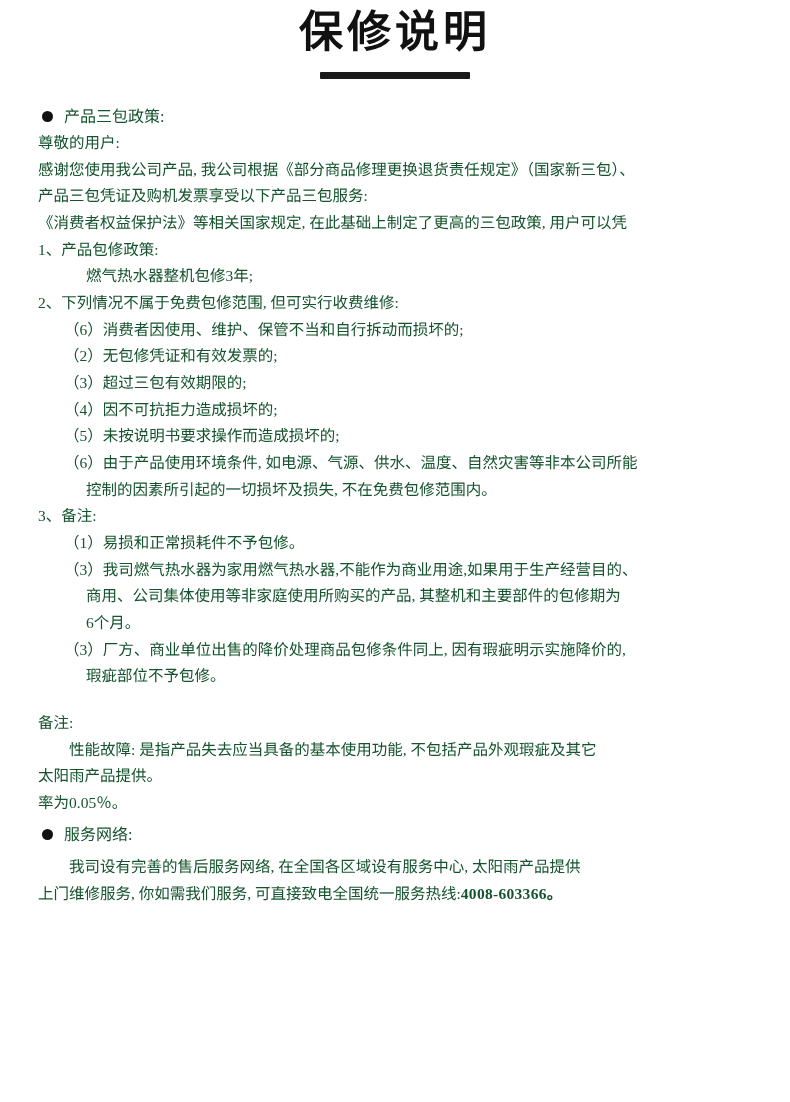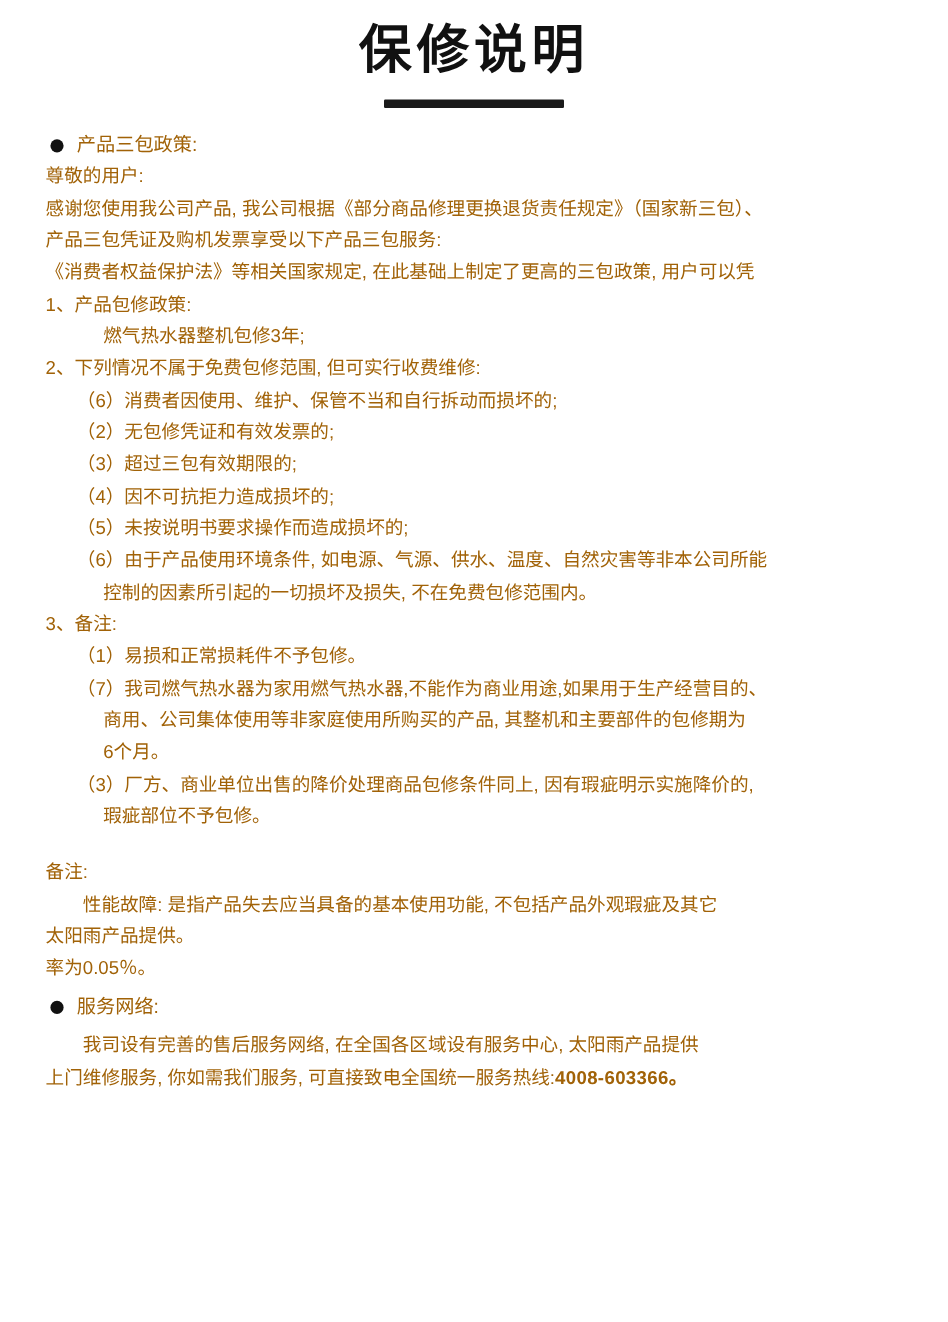--- a/index.html
+++ b/index.html
@@ -16,42 +16,43 @@
   }
   .page {
     width: 790px;
     height: 1102px;
     box-sizing: border-box;
     padding: 0 38px;
     position: relative;
   }
   .title-block {
     text-align: center;
-    padding-top: 18px;
+    padding-top: 7px;
   }
   .doc-title {
     font-size: 44px;
     font-weight: bold;
     letter-spacing: 4px;
     color: #111111;
     line-height: 1.15;
     margin: 0;
   }
   .title-rule {
     width: 150px;
     height: 7px;
     background: #1a1a1a;
     margin: 14px auto 0 auto;
     border-radius: 1px;
   }
   .content {
-    margin-top: 18px;
+    margin-top: 24px;
     font-size: 15.5px;
     line-height: 1.72;
-    color: #a16207;
+    color: #14532d;
+    font-family: Liberation Serif, serif;
   }
   .sec-head {
     display: flex;
     align-items: flex-start;
     margin-top: 4px;
   }
   .bullet-dot {
     width: 11px;
     height: 11px;
     background: #111;
@@ -120,21 +121,21 @@
     <p class="para indent-1">（6）消费者因使用、维护、保管不当和自行拆动而损坏的;</p>
     <p class="para indent-1">（2）无包修凭证和有效发票的;</p>
     <p class="para indent-1">（3）超过三包有效期限的;</p>
     <p class="para indent-1">（4）因不可抗拒力造成损坏的;</p>
     <p class="para indent-1">（5）未按说明书要求操作而造成损坏的;</p>
     <p class="para indent-1">（6）由于产品使用环境条件, 如电源、气源、供水、温度、自然灾害等非本公司所能</p>
     <p class="para indent-2">控制的因素所引起的一切损坏及损失, 不在免费包修范围内。</p>
 
     <p class="para indent-0">3、备注:</p>
     <p class="para indent-1">（1）易损和正常损耗件不予包修。</p>
-    <p class="para indent-1">（7）我司燃气热水器为家用燃气热水器,不能作为商业用途,如果用于生产经营目的、</p>
+    <p class="para indent-1">（3）我司燃气热水器为家用燃气热水器,不能作为商业用途,如果用于生产经营目的、</p>
     <p class="para indent-2">商用、公司集体使用等非家庭使用所购买的产品, 其整机和主要部件的包修期为</p>
     <p class="para indent-2">6个月。</p>
     <p class="para indent-1">（3）厂方、商业单位出售的降价处理商品包修条件同上, 因有瑕疵明示实施降价的,</p>
     <p class="para indent-2">瑕疵部位不予包修。</p>
 
     <div class="blank-line"></div>
 
     <p class="para indent-0">备注:</p>
     <p class="para indent-0 note-indent">性能故障: 是指产品失去应当具备的基本使用功能, 不包括产品外观瑕疵及其它</p>
     <p class="para indent-0">太阳雨产品提供。</p>

